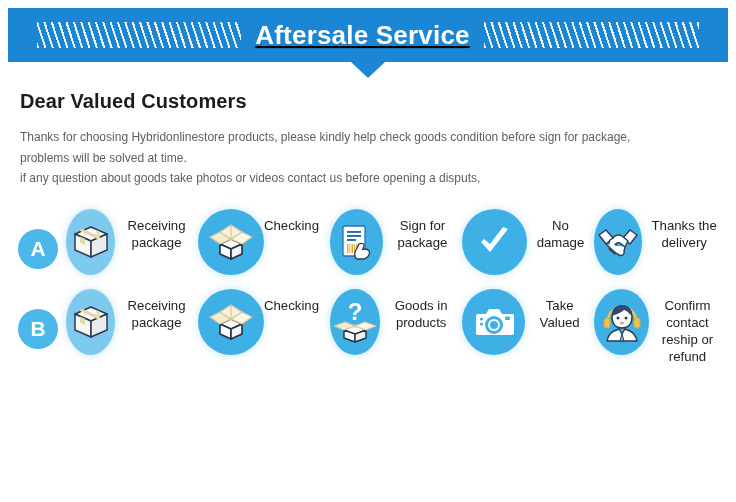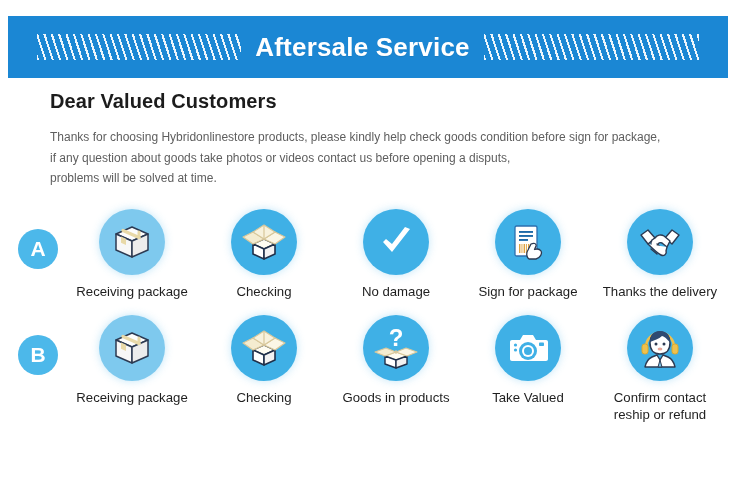--- a/index.html
+++ b/index.html
@@ -17,29 +17,30 @@
 
   
   .banner-wrap {
     position: relative;
     width: 736px;
     height: 62px;
   }
   .banner {
     position: absolute;
     left: 8px;
-    top: 16px;
+    top: 8px;
     width: 720px;
-    height: 62px;
+    height: 54px;
     background: #1b87d4;
     display: flex;
     align-items: center;
     justify-content: center;
     gap: 14px;
     box-sizing: border-box;
+    text-decoration: underline;
   }
   .hatch {
     height: 26px;
     flex: 0 0 auto;
     background-image: repeating-linear-gradient(
       72deg,
       rgba(255,255,255,0.92) 0px,
       rgba(255,255,255,0.92) 2px,
       rgba(27,135,212,0) 2px,
       rgba(27,135,212,0) 7px
@@ -63,21 +64,20 @@
     width: 0;
     height: 0;
     border-left: 17px solid transparent;
     border-right: 17px solid transparent;
     border-top: 16px solid #1b87d4;
   }
 
   
   .intro {
     padding: 28px 0 0 20px;
-    margin-left: 30px;
   }
   .intro-title {
     font-size: 20px;
     font-weight: bold;
     color: #1c1c1c;
     margin: 0 0 14px 0;
     letter-spacing: 0.1px;
   }
   .intro-line {
     font-size: 12px;
@@ -114,22 +114,22 @@
     line-height: 1;
   }
   .steps {
     display: flex;
     flex: 1 1 auto;
     justify-content: space-between;
     padding-right: 14px;
   }
   .step {
     display: flex;
-    flex-direction: column;
-    align-items: center;
+    flex-direction: row;
+    align-items: flex-start;
     width: 132px;
   }
   .circle {
     width: 66px;
     height: 66px;
     border-radius: 50%;
     background: #3fb0e6;
     display: flex;
     align-items: center;
     justify-content: center;
@@ -155,22 +155,22 @@
     <div class="hatch left"></div>
     <div class="banner-title">Aftersale Service</div>
     <div class="hatch right"></div>
   </div>
   <div class="banner-notch"></div>
 </div>
 
 <div class="intro">
   <div class="intro-title">Dear Valued Customers</div>
   <div class="intro-line">Thanks for choosing Hybridonlinestore products, please kindly help check goods condition before sign for package,</div>
+  <div class="intro-line">problems will be solved at time.</div>
   <div class="intro-line">if any question about goods take photos or videos contact us before opening a disputs,</div>
-  <div class="intro-line">problems will be solved at time.</div>
 </div>
 
 <div class="rows">
 
   <div class="icon-row">
     <div class="row-badge-cell">
       <div class="badge">A</div>
     </div>
     <div class="steps">
 
@@ -194,29 +194,20 @@
             <polygon points="23,20 34,25 23,30 12,25" fill="#fffdf2" stroke="#2c3a52" stroke-width="1.4" stroke-linejoin="round"></polygon>
             <polygon points="12,25 23,30 23,40 12,35" fill="#ffffff" stroke="#20304a" stroke-width="1.6" stroke-linejoin="round"></polygon>
             <polygon points="34,25 23,30 23,40 34,35" fill="#f2f2f2" stroke="#20304a" stroke-width="1.6" stroke-linejoin="round"></polygon>
             <polygon points="12,25 23,20 12,13 2,18" fill="#f4ecd0" stroke="#d8c79a" stroke-width="1.2" stroke-linejoin="round"></polygon>
             <polygon points="34,25 23,20 34,13 44,18" fill="#fbf6e6" stroke="#d8c79a" stroke-width="1.2" stroke-linejoin="round"></polygon>
             <polygon points="23,20 12,13 23,6 34,13" fill="#f8f2dd" stroke="#d8c79a" stroke-width="1.2" stroke-linejoin="round"></polygon>
             <path d="M23,6 L23,20" stroke="#d8c79a" stroke-width="1.2"></path>
           </svg>
         </div>
         <div class="step-label">Checking</div>
-      </div>
-
-      <div class="step">
-        <div class="circle">
-          <svg width="42" height="42" viewBox="0 0 42 42">
-            <path d="M8,21 L17,31 L35,8 L30,6 L17,23 L11,18 Z" fill="#ffffff"></path>
-          </svg>
-        </div>
-        <div class="step-label">No damage</div>
       </div>
 
       <div class="step">
         <div class="circle">
           <svg width="46" height="46" viewBox="0 0 46 46">
             <rect x="10" y="7" width="22" height="30" rx="1.5" fill="#ffffff" stroke="#2c6fae" stroke-width="1.3"></rect>
             <rect x="14" y="12" width="14" height="1.9" fill="#1f6aa8"></rect>
             <rect x="14" y="16" width="14" height="1.9" fill="#1f6aa8"></rect>
             <rect x="14" y="20" width="9" height="1.9" fill="#1f6aa8"></rect>
             <g fill="#e0a441">
@@ -228,20 +219,29 @@
               <rect x="25.4" y="25" width="0.9" height="9"></rect>
             </g>
             <path d="M26,25 C29,23.5 31.5,24.5 31,27 L29.5,30.5 C32.5,29.5 35,30.5 36,32 C37.5,34.5 35,39 31,40 L24,40 C21.5,38.5 21,34 23,31 Z" fill="#ffffff" stroke="#2c3a52" stroke-width="1.3" stroke-linejoin="round"></path>
           </svg>
         </div>
         <div class="step-label">Sign for package</div>
       </div>
 
       <div class="step">
         <div class="circle">
+          <svg width="42" height="42" viewBox="0 0 42 42">
+            <path d="M8,21 L17,31 L35,8 L30,6 L17,23 L11,18 Z" fill="#ffffff"></path>
+          </svg>
+        </div>
+        <div class="step-label">No damage</div>
+      </div>
+
+      <div class="step">
+        <div class="circle">
           <svg width="48" height="48" viewBox="0 0 48 48">
             <path d="M5,17 L12,12 L19,20 L12,26 Z" fill="#ffffff" stroke="#2c3a52" stroke-width="1.4" stroke-linejoin="round"></path>
             <path d="M43,17 L36,12 L29,20 L36,26 Z" fill="#ffffff" stroke="#2c3a52" stroke-width="1.4" stroke-linejoin="round"></path>
             <path d="M19,20 C21,17 25,16 28,18 L34,23 L31,29 L26,25 C24,24 22,25 22,27 L18,31 C15,29 14,25 16,22 Z" fill="#ffffff" stroke="#2c3a52" stroke-width="1.4" stroke-linejoin="round"></path>
             <path d="M18,29 L25,35 M21,26 L28,32 M15,31 L21,36" stroke="#2c3a52" stroke-width="1.4" stroke-linecap="round" fill="none"></path>
             <path d="M12,26 C16,30 21,35 25,37 C28,38.5 31,36 30,33 L31,29" fill="#ffffff" stroke="#2c3a52" stroke-width="1.4" stroke-linejoin="round"></path>
           </svg>
         </div>
         <div class="step-label">Thanks the delivery</div>
       </div>

